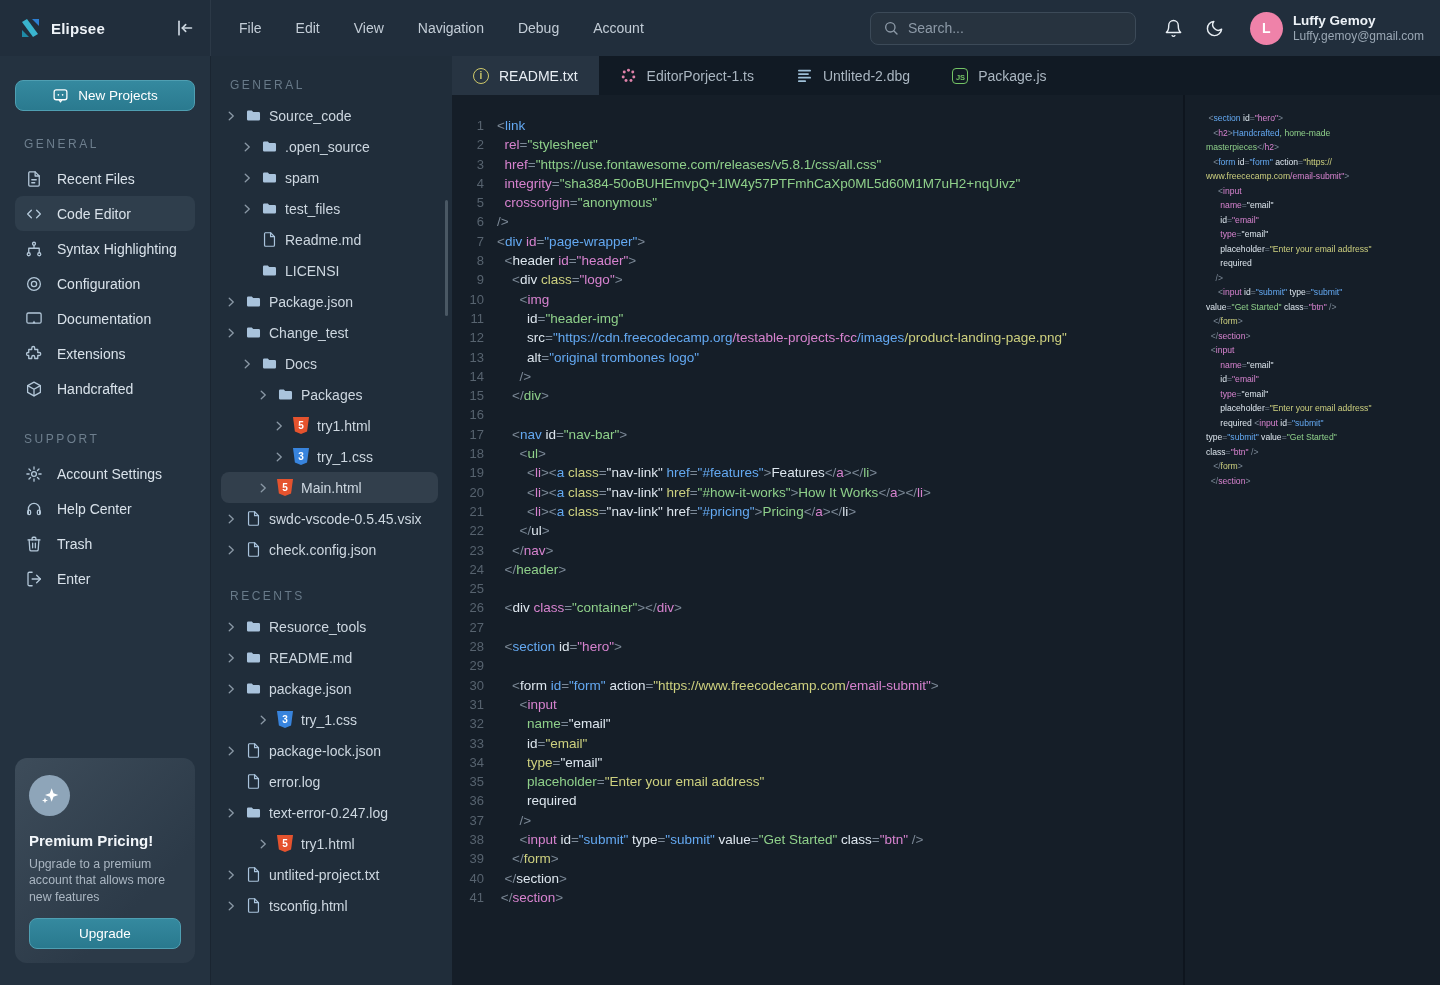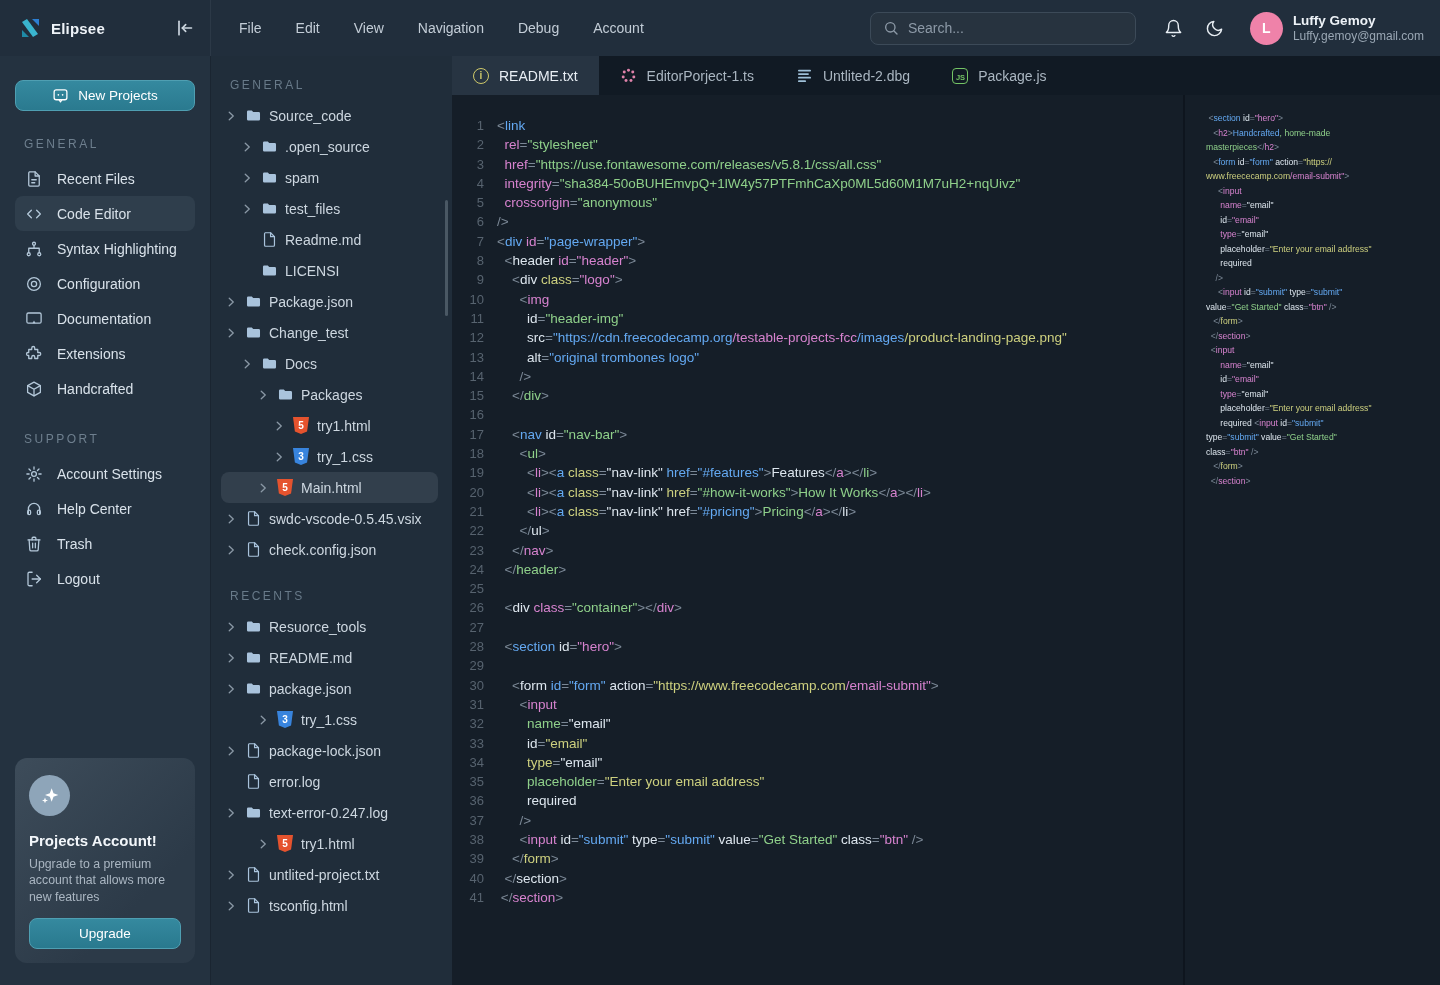--- a/index.html
+++ b/index.html
@@ -272,31 +272,31 @@
           <span>Trash</span>
         </div>
         <div class="side-item">
           <span class="ic">
             <svg width="18" height="18" viewBox="0 0 24 24" fill="none" stroke="currentColor" stroke-width="1.7" stroke-linecap="round" stroke-linejoin="round">
               <path d="M9.5 21H5.8A1.8 1.8 0 0 1 4 19.2V4.8A1.8 1.8 0 0 1 5.8 3h3.7"></path>
               <polyline points="15.5,17 20.5,12 15.5,7"></polyline>
               <line x1="20.5" y1="12" x2="9.5" y2="12"></line>
             </svg>
           </span>
-          <span>Logout</span>
+          <span>Enter</span>
         </div>
       </div>
     <div class="premium">
       <div class="premium-ic">
         <svg width="20" height="20" viewBox="0 0 24 24" fill="#fff">
           <path d="M14 4l2.2 5.8L22 12l-5.8 2.2L14 20l-2.2-5.8L6 12l5.8-2.2z"></path>
           <path d="M6 15l1 2.6L9.6 18.6 7 19.6 6 22l-1-2.4-2.6-1L5 17.6z"></path>
         </svg>
       </div>
-      <div class="premium-title">Projects Account!</div>
+      <div class="premium-title">Premium Pricing!</div>
       <div class="premium-desc">Upgrade to a premium account that allows more new features</div>
       <div class="premium-btn">Upgrade</div>
     </div>
   </div>
 
   <div class="filetree">
     <div id="tree-root">
         <div class="tree-label">GENERAL</div>
         <div class="tree-item" style="padding-left: 4px;">
           <span class="chev ">

